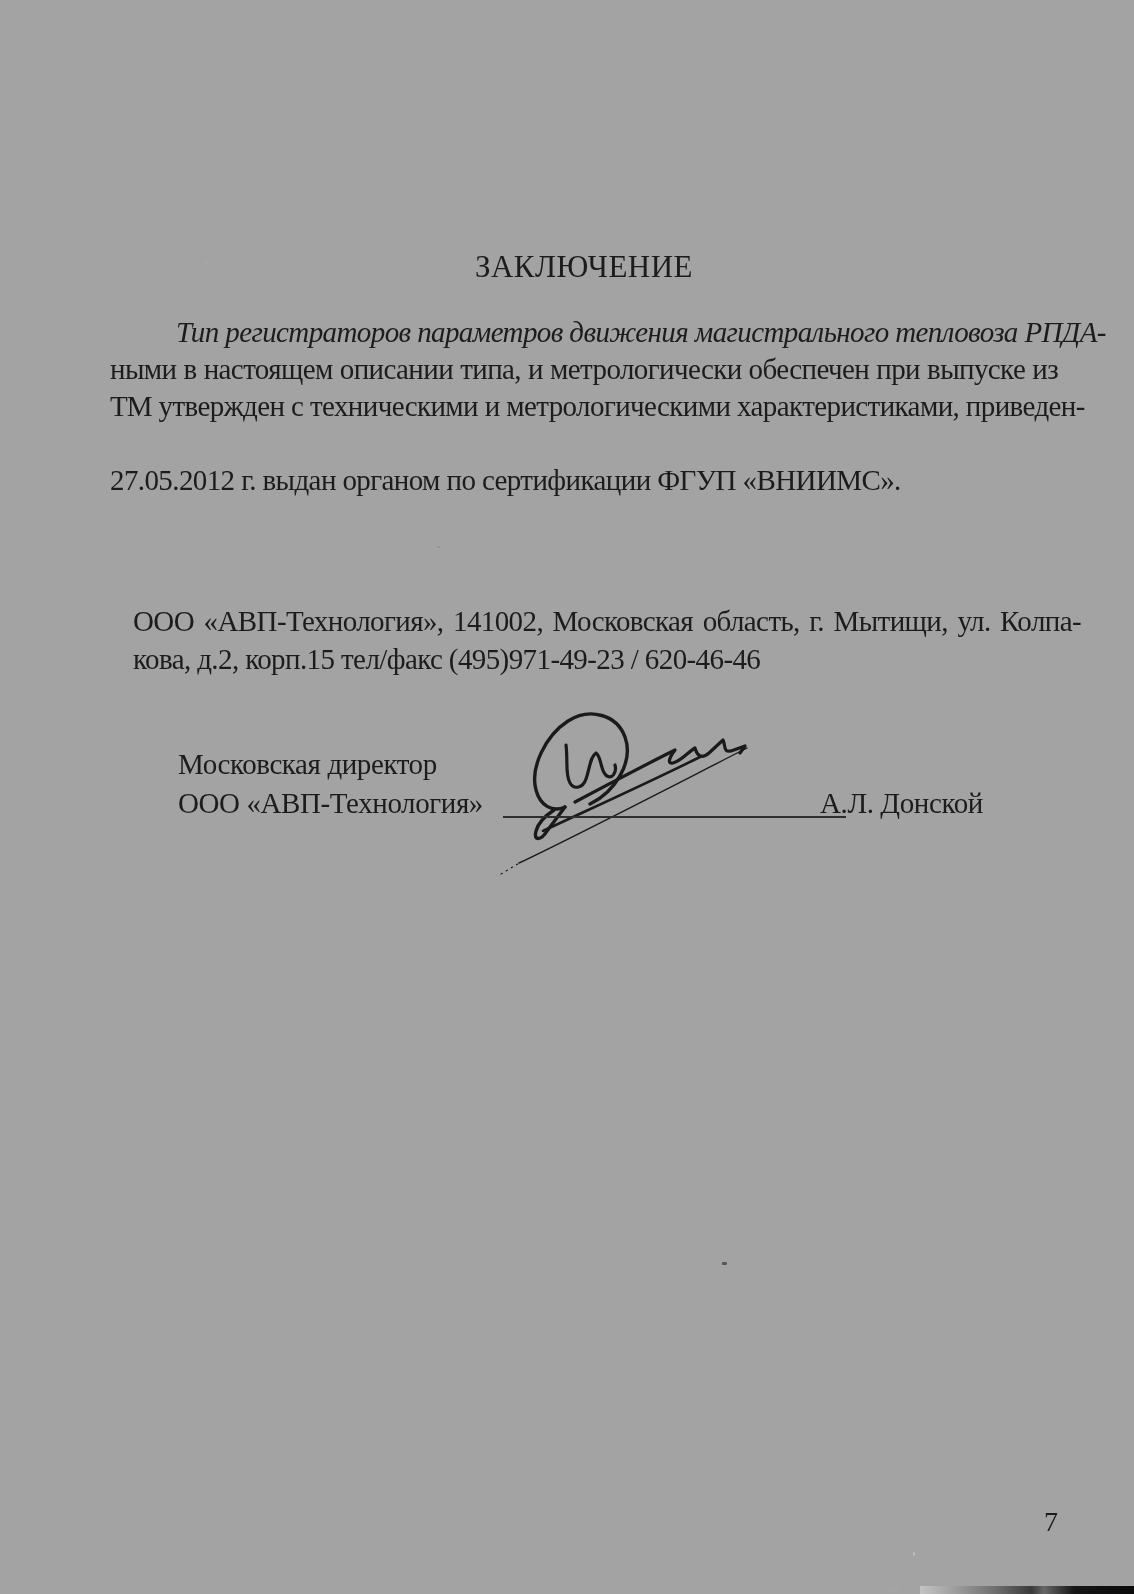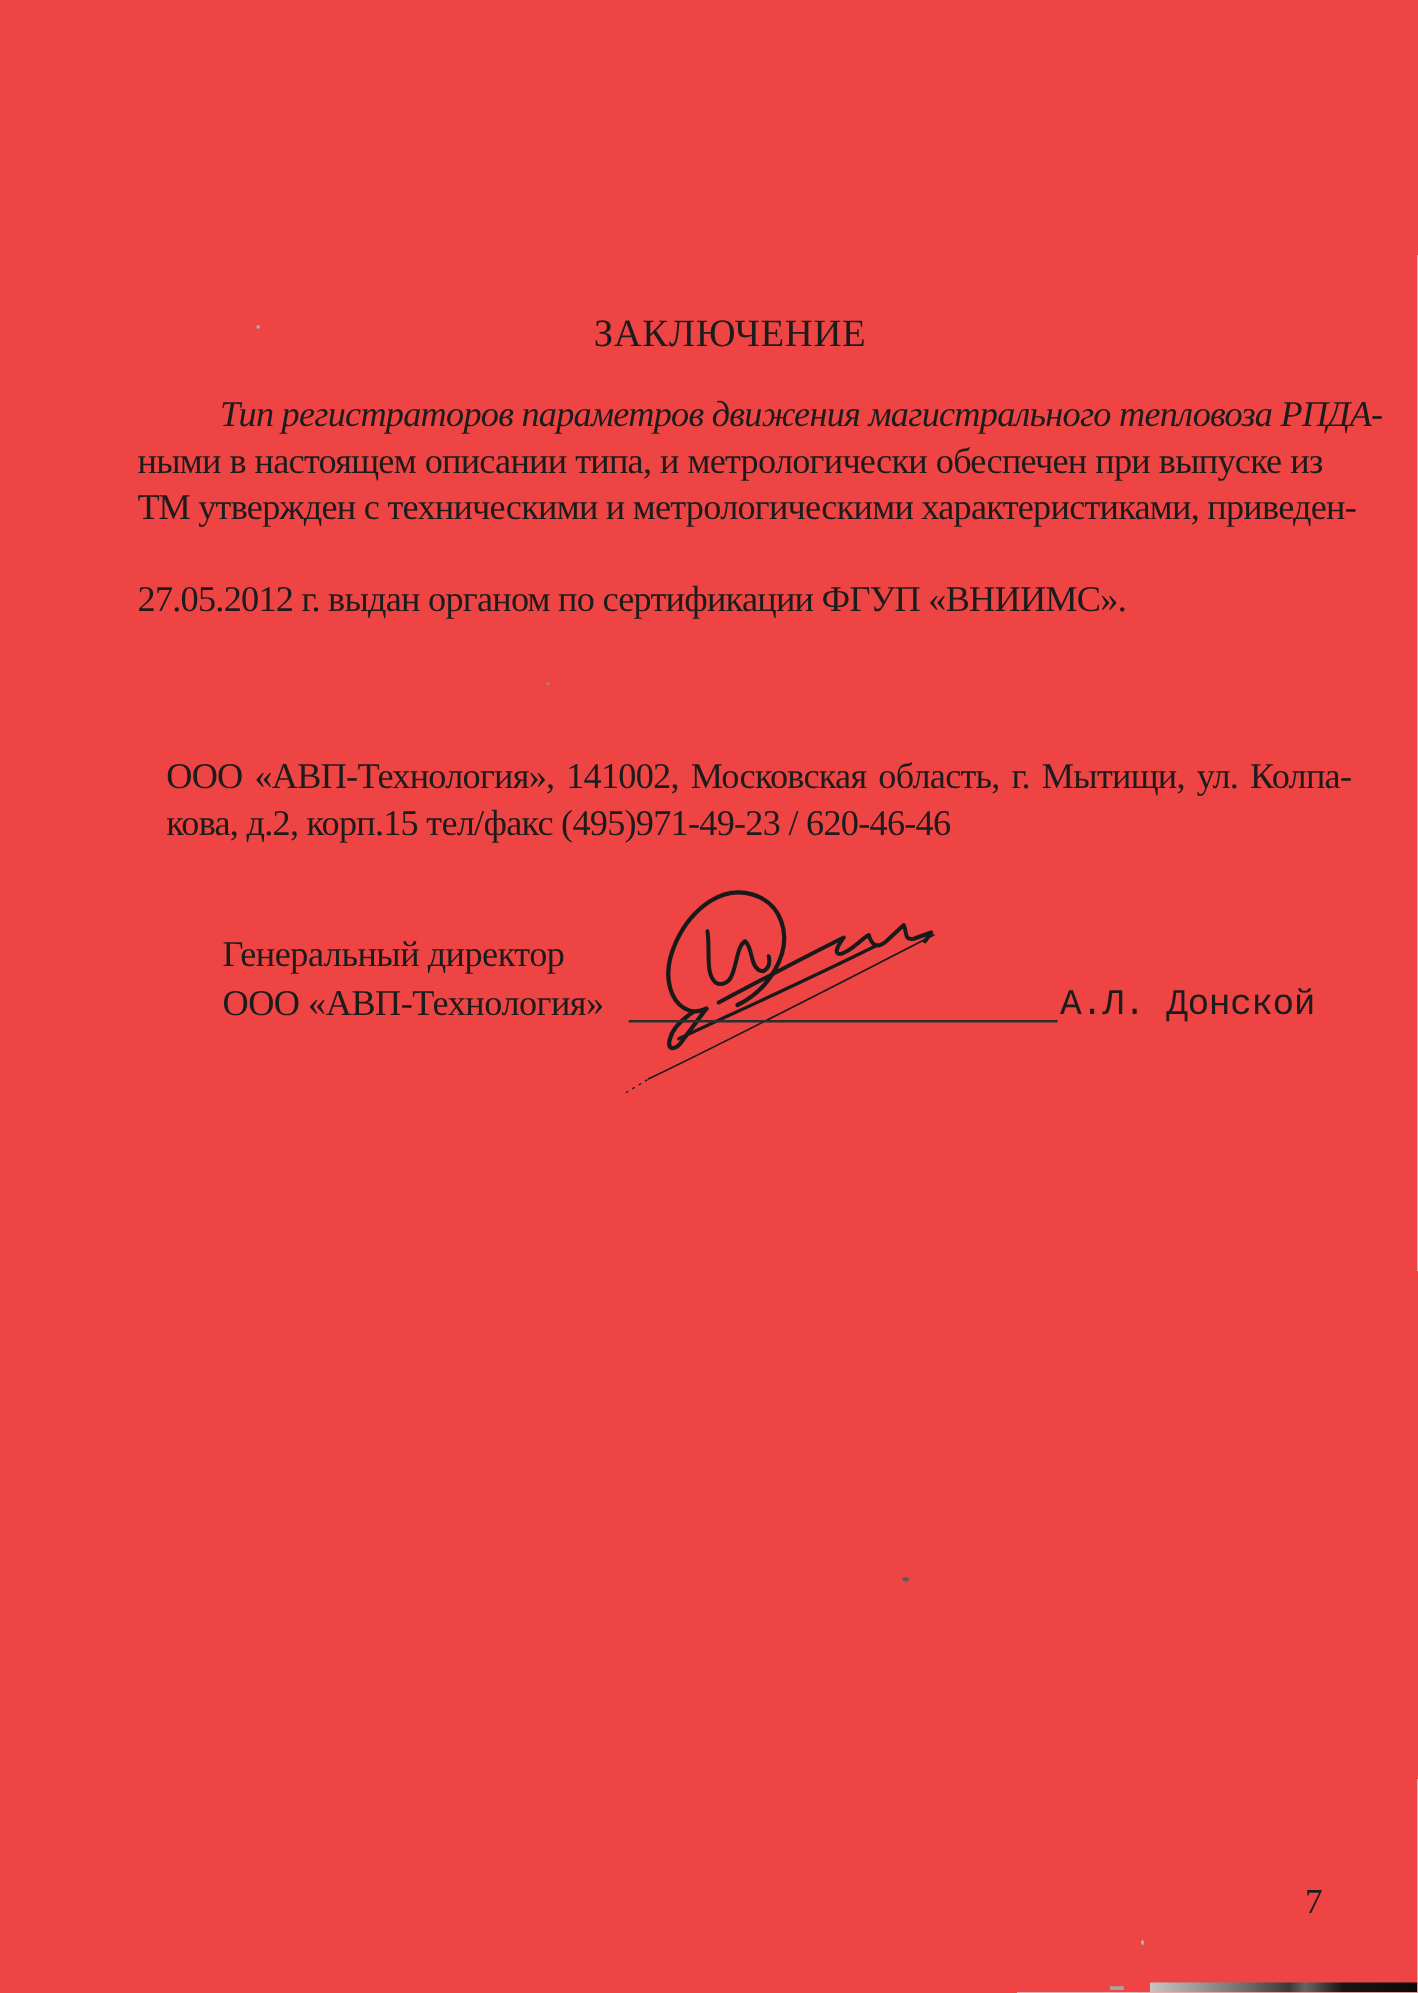--- a/index.html
+++ b/index.html
@@ -1,17 +1,17 @@
 <!DOCTYPE html>
 <html><head>
 <meta charset="utf-8">
 <style>
   html,body { margin:0; padding:0; background:#ffffff; }
   .page {
-    position:relative; width:1134px; height:1594px; background:#ef4444;
+    position:relative; width:1134px; height:1594px; background:#a3a3a3;
     font-family:"Liberation Serif","DejaVu Serif",serif; color:#1c1c1c;
     overflow:hidden;
   }
   .title {
     position:absolute; left:110px; top:250px; width:948px;
     font-size:31px; line-height:34px; text-align:center; letter-spacing:0.5px;
   }
   .subtitle {
     position:absolute; left:110px; top:568px; width:948px;
     font-size:31px; line-height:34px; text-align:center; letter-spacing:0px;
@@ -24,21 +24,21 @@
   }
   .body-block .line.last { text-align:left; text-align-last:left; }
   .body-block .line.indent { padding-left:66px; box-sizing:border-box;font-style:italic; }
   #para1 { top:314px; }
   #para2 { top:462px; }
   #manufacturer-lines { top:602px;margin-left:23px; }
   #manufacturer-lines .line { line-height:38px; }
   .sig-role { position:absolute; left:178px; top:745px; font-size:29px; letter-spacing:-0.4px; }
   .sig-role .line { line-height:38.5px; white-space:nowrap; text-align:left; text-align-last:left; }
   .sig-line { position:absolute; left:503px; top:816px; width:343px; height:2px; background:#2d2d2d; }
-  .sig-name { position:absolute; left:848px; top:787px; font-size:29px; letter-spacing:-0.4px; white-space:nowrap;font-family:Liberation Mono, monospace; }
+  .sig-name { position:absolute; left:820px; top:787px; font-size:29px; letter-spacing:-0.4px; white-space:nowrap; }
   .signature-svg { position:absolute; left:495px; top:690px; width:290px; height:200px; }
   .page-number { position:absolute; left:1044px; top:1506px; font-size:28px; }
   .speck { position:absolute; border-radius:50%; }
   .s1 { left:205px; top:260px; width:3px; height:3px; background:#a8a8a8; }
   .s2 { left:437px; top:546px; width:3px; height:2px; background:#909090; }
   .s3 { left:722px; top:1262px; width:5px; height:3px; background:#5a5a5a; border-radius:1px; }
   .s4 { left:913px; top:1552px; width:2px; height:4px; background:#c0c0c0; }
   .bottom-dash { position:absolute; left:888px; top:1589px; width:11px; height:3px; background:#a5a5a5; }
   .bottom-bar {
     position:absolute; left:920px; top:1586px; width:214px; height:8px;
@@ -67,21 +67,21 @@
       <div class="line last">27.05.2012 г. выдан органом по сертификации ФГУП «ВНИИМС».</div>
     </div>
 
 
   <div class="body-block" id="manufacturer-lines">
       <div class="line">ООО «АВП-Технология», 141002, Московская область,  г. Мытищи, ул. Колпа-</div>
       <div class="line last">кова, д.2, корп.15 тел/факс (495)971-49-23 / 620-46-46</div>
     </div>
 
   <div class="sig-role">
-      <div class="line">Генеральный  директор</div>
+      <div class="line">Московская  директор</div>
       <div class="line last">ООО «АВП-Технология»</div>
     </div>
 
   <svg class="signature-svg" viewBox="0 0 290 200" fill="none" xmlns="http://www.w3.org/2000/svg">
     <g stroke="#1a1a1a" stroke-linecap="round" stroke-linejoin="round" fill="none">
 
       <path stroke-width="3.4" d="M95,114 C120,102 139,72 130,47 C122,25 95,17 73,31 C50,46 35,78 41,100 C45,115 57,123 70,117"></path>
 
       <path stroke-width="3.4" d="M70,117 L52,141 C46,151 38,151 41,141 C43,133 50,126 59,120"></path>
 

